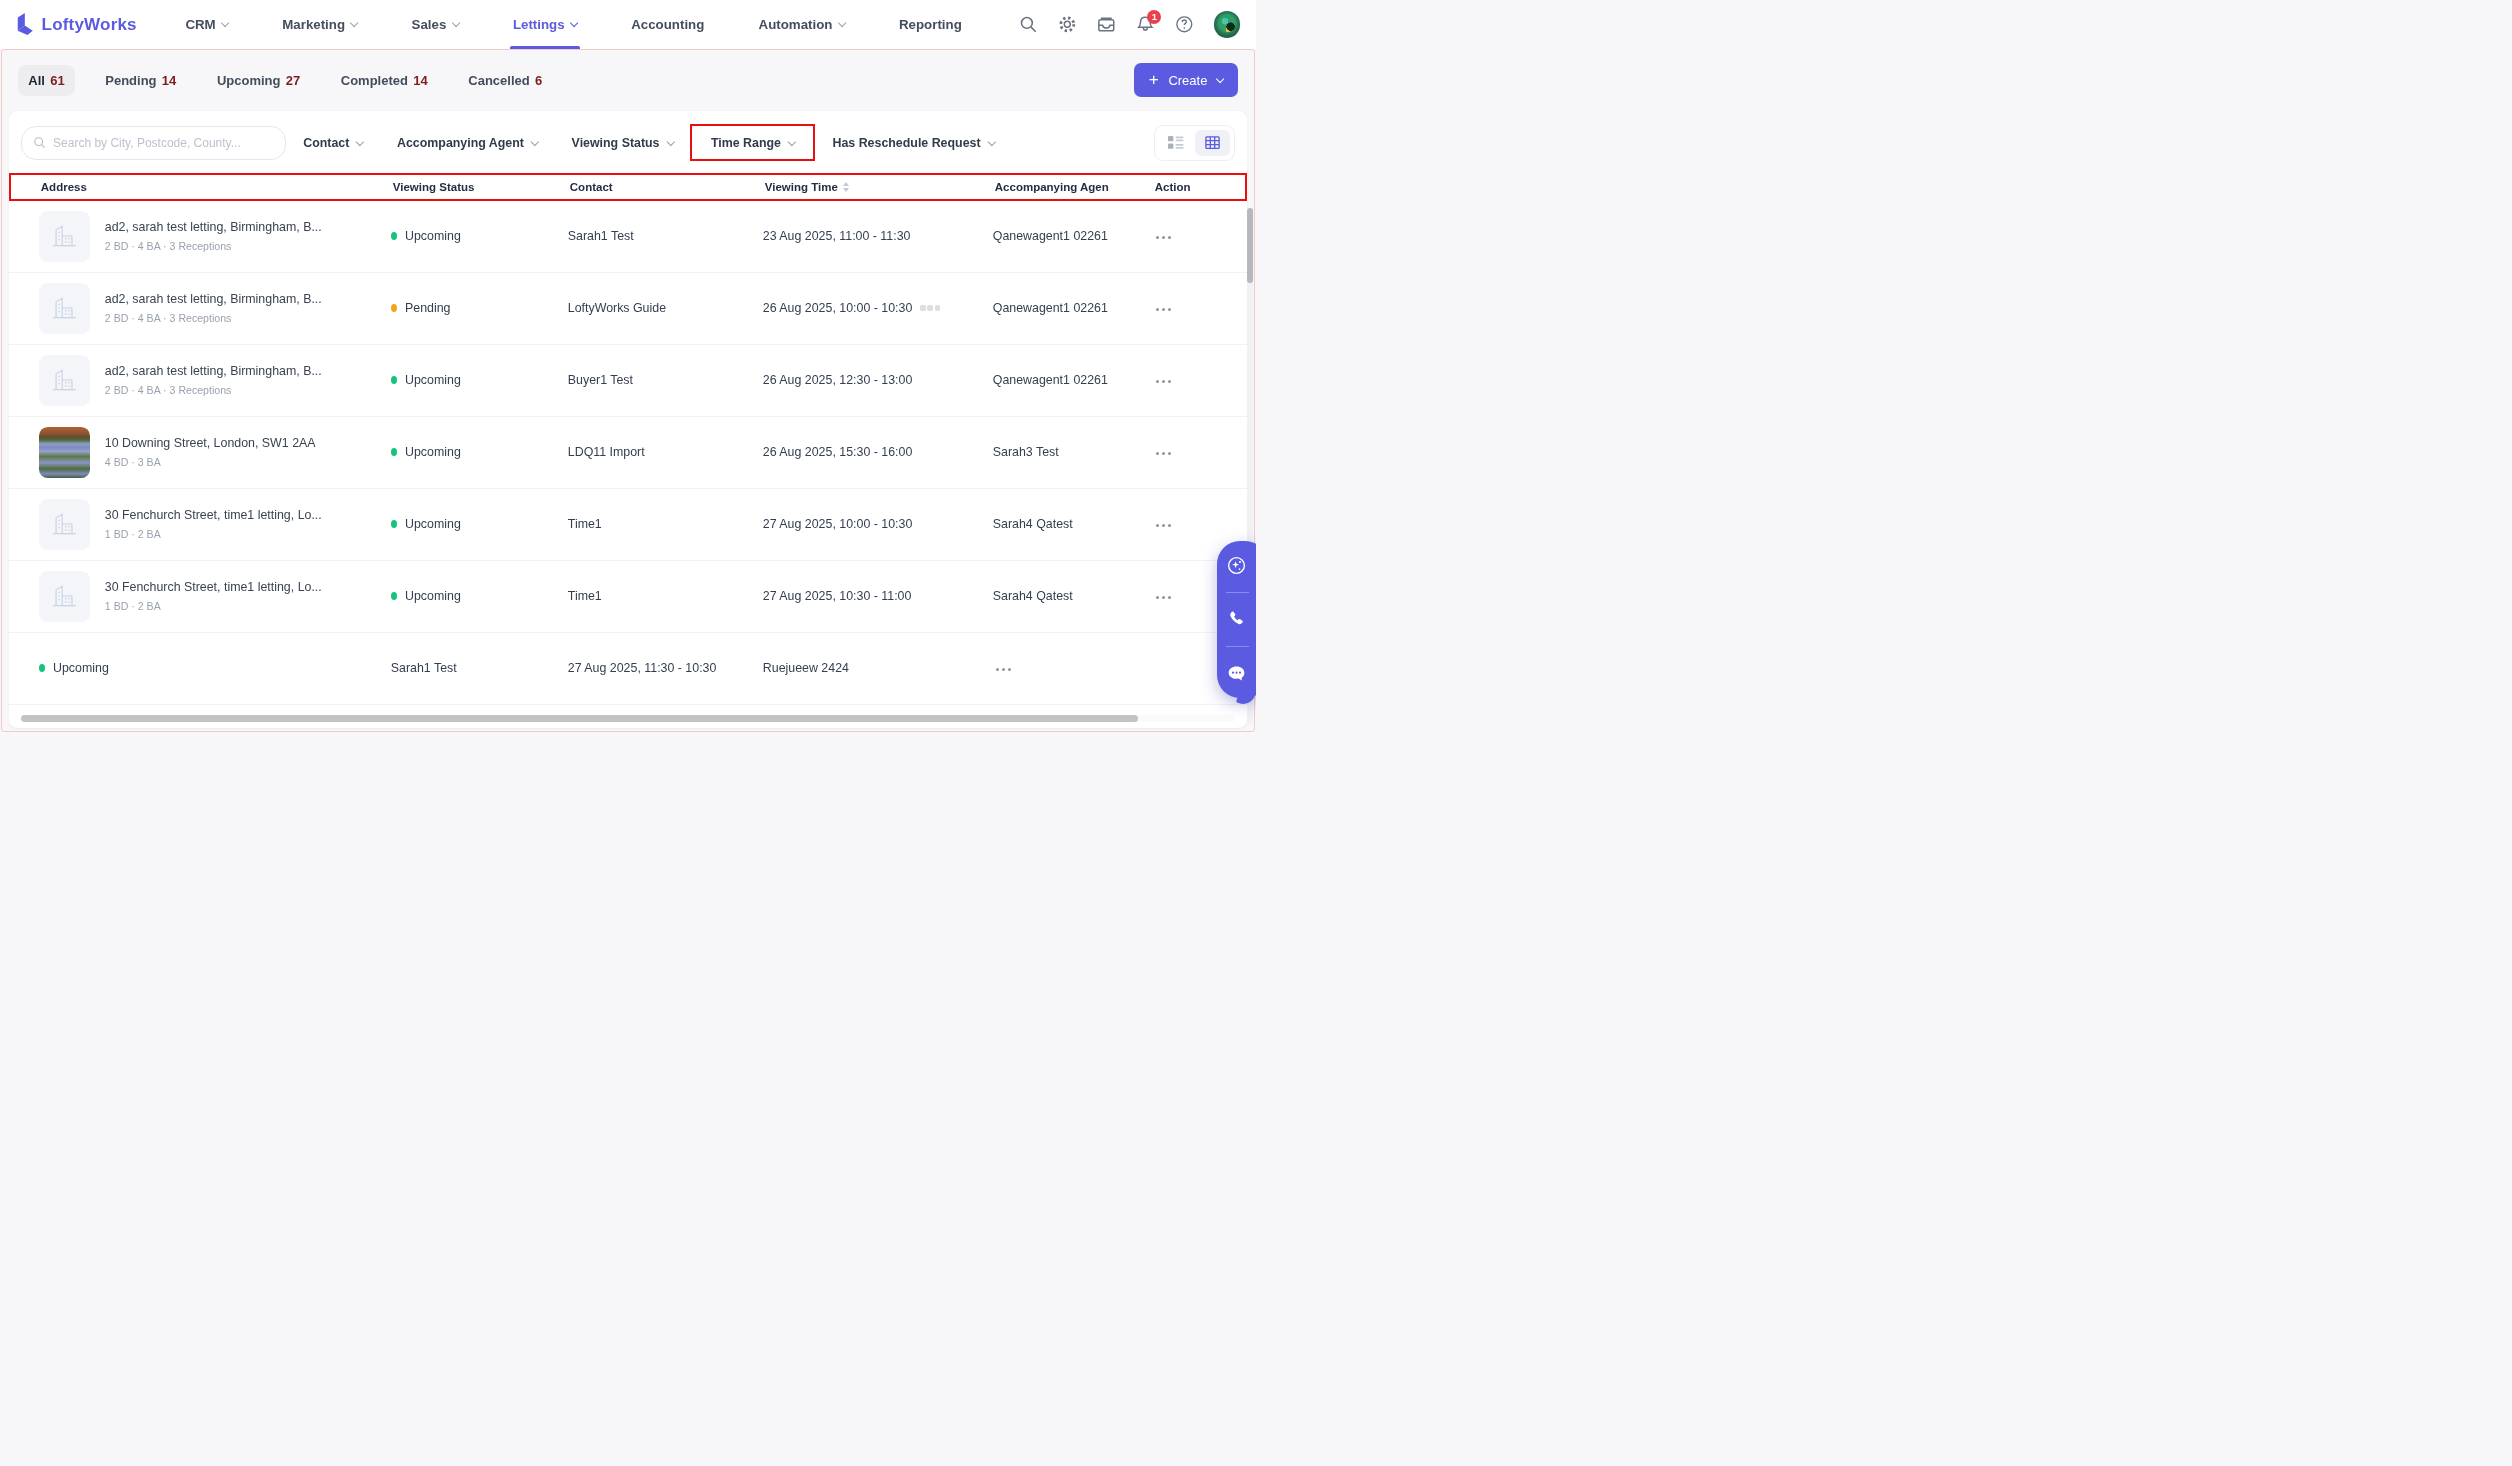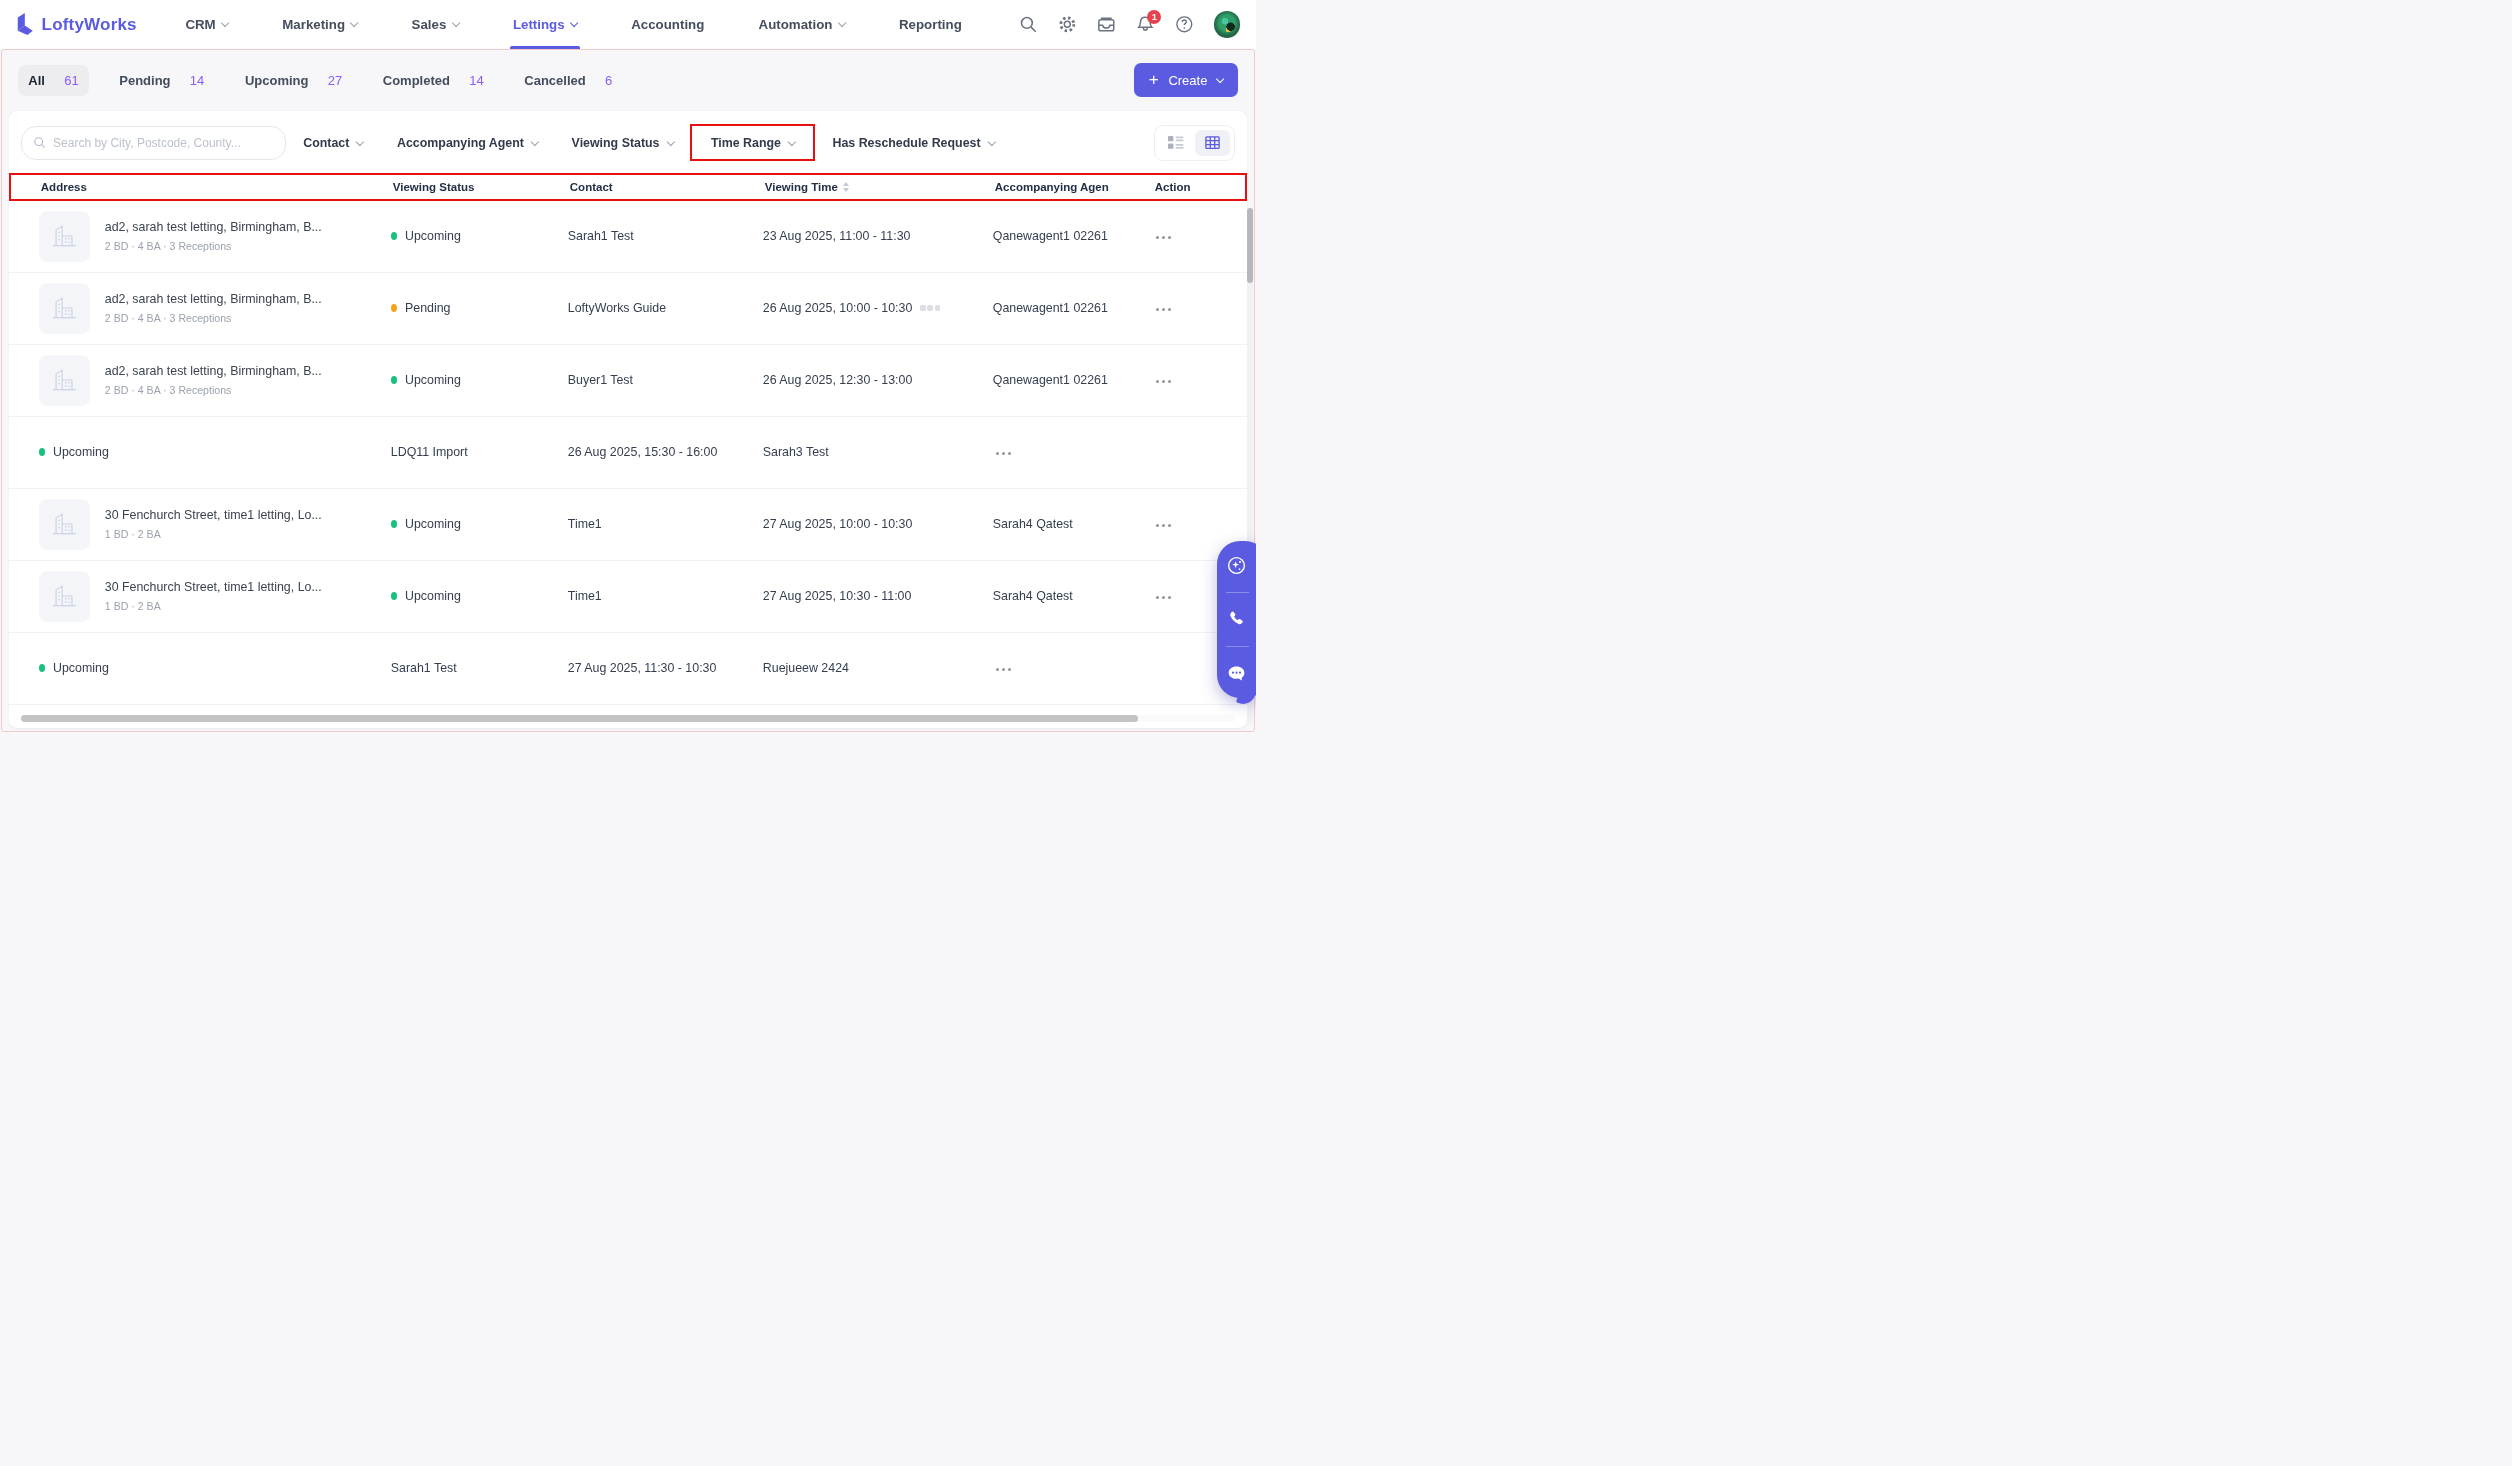--- a/index.html
+++ b/index.html
@@ -38,21 +38,21 @@
     background:
       radial-gradient(circle at 64% 58%, #0e2a1c 0 18%, transparent 19%),
       radial-gradient(circle at 42% 38%, #49c6a4 0 14%, transparent 15%),
       radial-gradient(circle at 55% 70%, #e4c23c 0 10%, transparent 11%),
       radial-gradient(circle at 50% 45%, #2f9e68 0 40%, #256d49 60%, #1c4d37 100%);}
 
   
   .tabsrow{height:62px;display:flex;align-items:center;padding:0 17.7px;position:relative;}
   .tab{display:flex;align-items:center;gap:5.3px;font-size:13px;color:#434c5c;font-weight:bold;
     padding:8px 10.6px;border-radius:8px;cursor:pointer;margin-right:19.4px;}
-  .tab .count{color:#8b5cf6;font-weight:normal;margin-left:14px;}
+  .tab .count{color:#7f1d1d;font-weight:bold;}
   .tab.active{background:#ededf0;color:#1b2434;}
   .create-btn{position:absolute;right:17.7px;top:14px;height:34px;background:var(--accent);color:#fff;
     border:none;border-radius:7px;display:flex;align-items:center;gap:9.7px;padding:0 15px;
     font-size:13px;font-family:inherit;cursor:pointer;}
   .plus{font-size:17px;font-weight:normal;line-height:1;margin-top:-1.8px;}
   .create-btn .chev{width:6.2px;height:6.2px;border-right:1.5px solid #fff;border-bottom:1.5px solid #fff;transform:rotate(45deg);margin-top:-2.7px;}
 
   
   .card{position:absolute;left:8.8px;right:8.8px;top:111px;bottom:5.3px;background:#fff;border-radius:8.8px;
     box-shadow:0 0.9px 1.8px rgba(20,20,43,.05);overflow:hidden;}
@@ -393,20 +393,29 @@
     <div class="cell act">
       <span class="dots">
             <i></i>
             <i></i>
             <i></i>
           </span>
     </div>
   </div>
 
   <div class="trow">
+    <div class="cell addr">
+      <div class="thumb photo-field">
+        
+      </div>
+      <div class="addrtxt">
+        <div class="a1">10 Downing Street, London, SW1 2AA</div>
+        <div class="a2">4 BD · 3 BA</div>
+      </div>
+    </div>
     <div class="cell st">
       <span class="dot upcoming"></span>
       <span>Upcoming</span>
     </div>
     <div class="cell">LDQ11 Import</div>
     <div class="cell timecell">
       <span>26 Aug 2025, 15:30 - 16:00</span>
 
     </div>
     <div class="cell">Sarah3 Test</div>

